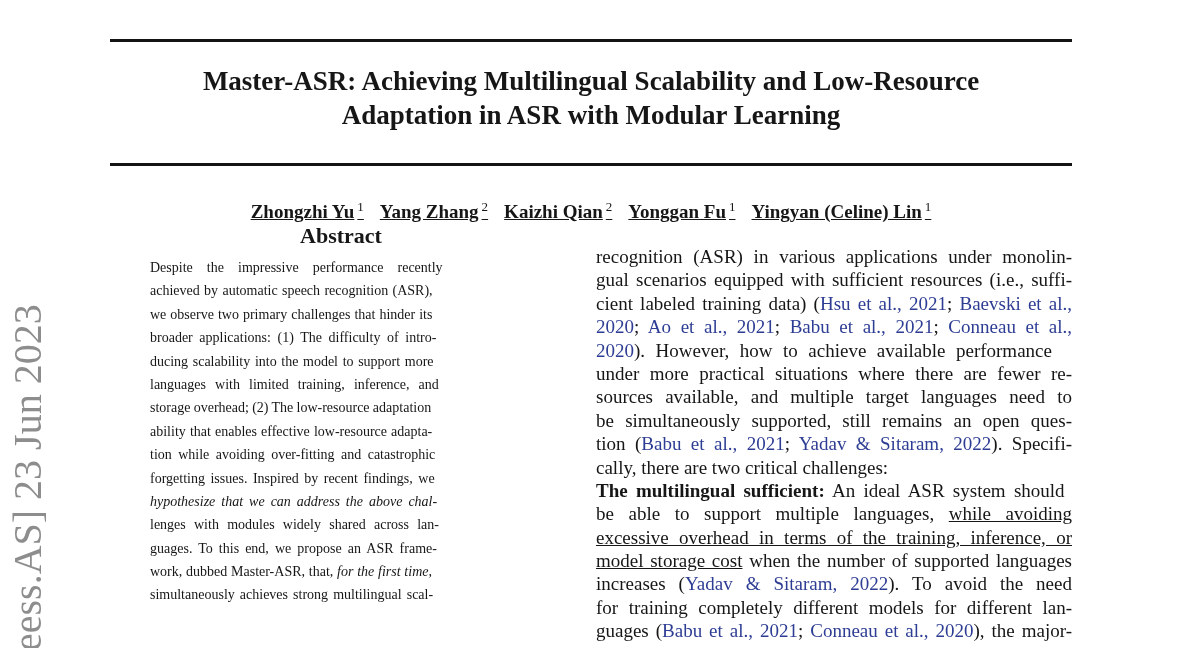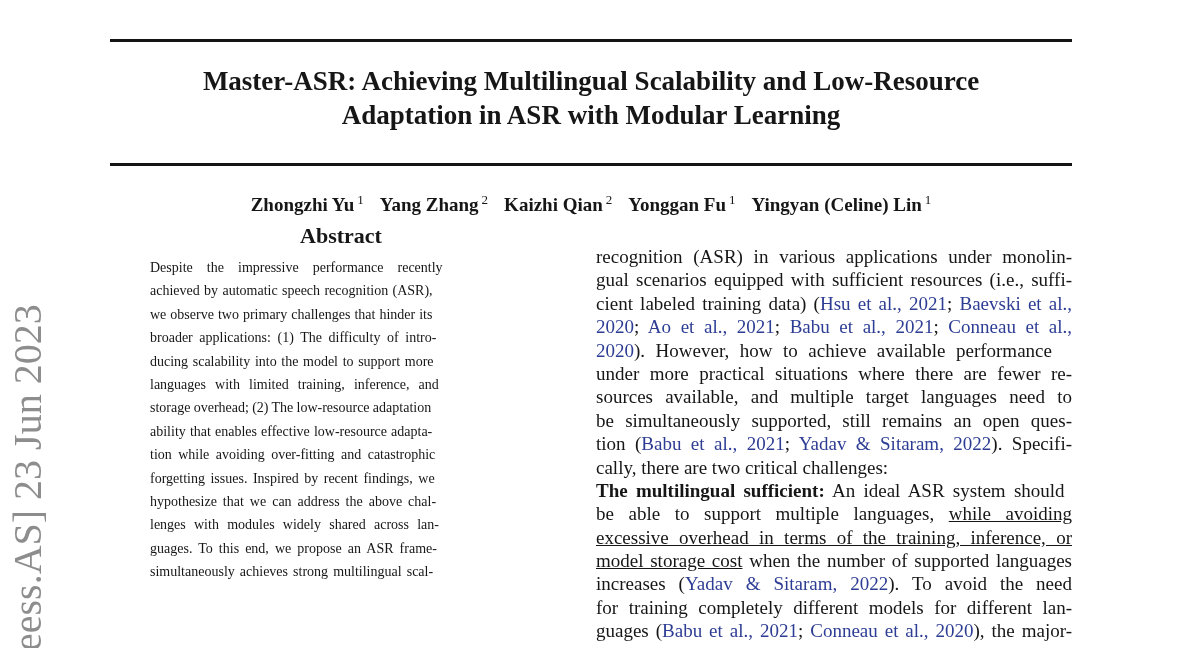--- a/index.html
+++ b/index.html
@@ -16,22 +16,22 @@
   .rule { position: absolute; left: 110px; width: 962px; height: 3px; background: #141414; }
   #rule-top { top: 39px; }
   #rule-mid { top: 163px; }
 
   #title {
     position: absolute; left: 110px; top: 64px; width: 962px;
     text-align: center; font-weight: bold; font-size: 27px; line-height: 34px;
   }
 
   #authors {
-    position: absolute; left: 110px; top: 192px; width: 962px;
-    text-align: center; font-weight: bold; font-size: 19px;
+    position: absolute; left: 110px; top: 199px; width: 962px;
+    text-align: center; font-weight: bold; font-size: 19px; text-decoration: underline;
   }
   .author { margin: 0 8px; white-space: nowrap; }
   .author sup { font-size: 13px; font-weight: normal; margin-left: 3px; }
 
   #abs-head {
     position: absolute; left: 150px; top: 223px; width: 382px;
     text-align: center; font-weight: bold; font-size: 22px;
   }
   #abs-body  { position: absolute; left: 150px; top: 256px; width: 382px; font-size: 14px; }
   #right-col { position: absolute; left: 596px; top: 245px; width: 476px; font-size: 19px; }
@@ -70,23 +70,24 @@
     <div class="tline" style="word-spacing: 10.5625px;"><span>Despite the impressive performance recently</span></div>
     <div class="tline" style="word-spacing: 0.846875px;"><span>achieved by automatic speech recognition (ASR),</span></div>
     <div class="tline" style="word-spacing: 0.526786px;"><span>we observe two primary challenges that hinder its</span></div>
     <div class="tline" style="word-spacing: 3.10677px;"><span>broader applications: (1) The difficulty of intro-</span></div>
     <div class="tline" style="word-spacing: 1.12277px;"><span>ducing scalability into the model to support more</span></div>
     <div class="tline" style="word-spacing: 5.59375px;"><span>languages with limited training, inference, and</span></div>
     <div class="tline" style="word-spacing: -0.2375px;"><span>storage overhead; (2) The low-resource adaptation</span></div>
     <div class="tline" style="word-spacing: 0.609375px;"><span>ability that enables effective low-resource adapta-</span></div>
     <div class="tline" style="word-spacing: 2.92188px;"><span>tion while avoiding over-fitting and catastrophic</span></div>
     <div class="tline" style="word-spacing: 1.98698px;"><span>forgetting issues. Inspired by recent findings, we</span></div>
-    <div class="tline" style="word-spacing: 2.4933px;"><span>hypothesize that we can address the above chal-</span></div>
+    <div class="tline" style="word-spacing: 2.4933px; font-style: italic;"><span>hypothesize that we can address the above chal-</span></div>
     <div class="tline" style="word-spacing: 4.74479px;"><span>lenges with modules widely shared across lan-</span></div>
     <div class="tline" style="word-spacing: 2.57812px;"><span>guages. To this end, we propose an ASR frame-</span></div>
+    <div class="tline" style="word-spacing: 0.267857px;"><span>work, dubbed Master-ASR, that, </span><span class="italic">for the first time</span><span>,</span></div>
     <div class="tline" style="word-spacing: 1.57031px;"><span>simultaneously achieves strong multilingual scal-</span></div>
   </div>
 
 <div id="right-col">
     <div class="tline" style="word-spacing: 5.98438px;"><span>recognition (ASR) in various applications under monolin-</span></div>
     <div class="tline" style="word-spacing: 2.52232px;"><span>gual scenarios equipped with sufficient resources (i.e., suffi-</span></div>
     <div class="tline" style="word-spacing: 2.43438px;"><span>cient labeled training data) (</span><span class="cite">Hsu et al., 2021</span><span>; </span><span class="cite">Baevski et al.,</span></div>
     <div class="tline" style="word-spacing: 4.84517px;"><span class="cite">2020</span><span>; </span><span class="cite">Ao et al., 2021</span><span>; </span><span class="cite">Babu et al., 2021</span><span>; </span><span class="cite">Conneau et al.,</span></div>
     <div class="tline" style="word-spacing: 5.77865px;"><span class="cite">2020</span><span>). However, how to achieve available performance</span></div>
     <div class="tline" style="word-spacing: 5.69336px;"><span>under more practical situations where there are fewer re-</span></div>

